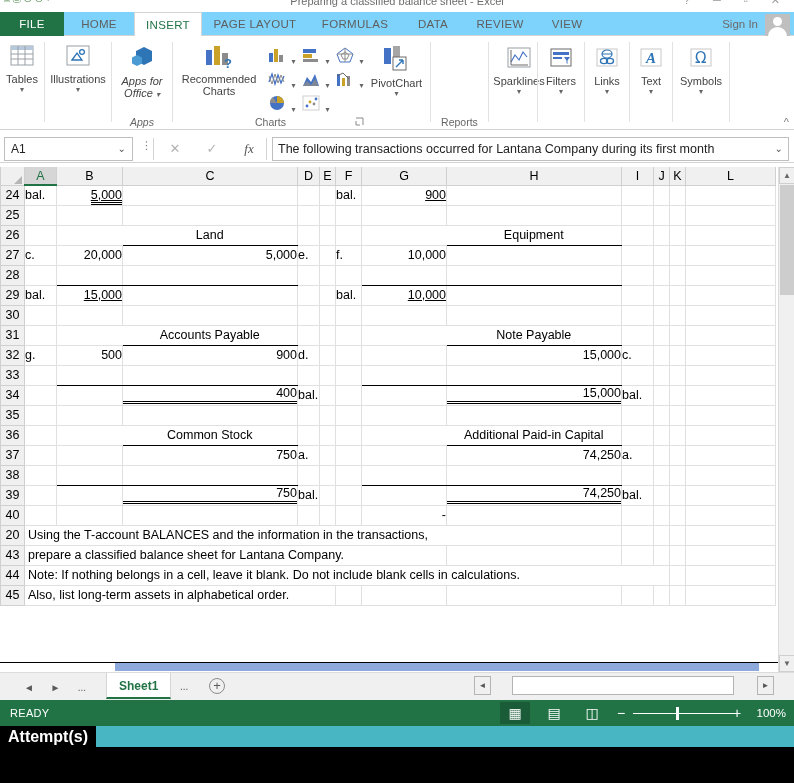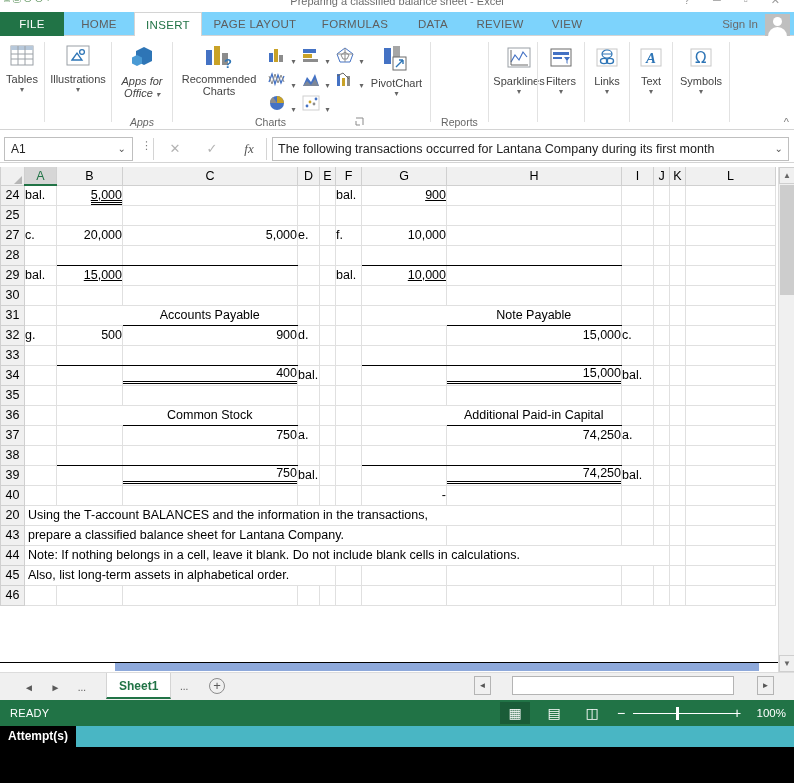--- a/index.html
+++ b/index.html
@@ -247,21 +247,21 @@
     position: absolute; right: 8px; top: 0; line-height: 26px; font-size: 11.5px; color: #fff;
   }
 
   
   .attemptbar {
     position: absolute; left: 0; top: 726px; width: 794px; height: 21px;
     background: #49b6c4;
   }
   .attemptbar .abox {
     position: absolute; left: 0; top: 0; height: 21px; background: #000;
-    color: #fff; font-size: 12px; font-weight: bold; line-height: 21px;
+    color: #fff; font-size: 16px; font-weight: bold; line-height: 21px;
     padding: 0 8px;
   }
   .blackfoot {
     position: absolute; left: 0; top: 747px; width: 794px; height: 36px; background: #000;
   }
 </style>
 </head>
 <body>
 
 <div class="app">
@@ -607,20 +607,35 @@
         <td class="cell"></td>
         <td class="cell"></td>
         <td class="cell"></td>
         <td class="cell"></td>
         <td class="cell"></td>
         <td class="cell"></td>
         <td class="cell"></td>
         <td class="cell"></td>
       </tr>
 
+      <tr>
+        <td class="rowhdr">26</td>
+        <td class="cell"></td>
+        <td class="cell spill" style="border-right:none;"></td>
+        <td class="cell c bb" style="border-left:none;">Land</td>
+        <td class="cell"></td>
+        <td class="cell"></td>
+        <td class="cell"></td>
+        <td class="cell" style="border-right:none;"></td>
+        <td class="cell c bb">Equipment</td>
+        <td class="cell"></td>
+        <td class="cell"></td>
+        <td class="cell"></td>
+        <td class="cell"></td>
+      </tr>
 
       <tr>
         <td class="rowhdr">27</td>
         <td class="cell l bt">c.</td>
         <td class="cell r bt">20,000</td>
         <td class="cell r bl bt">5,000</td>
         <td class="cell l bt">e.</td>
         <td class="cell"></td>
         <td class="cell l bt">f.</td>
         <td class="cell r bt">10,000</td>
@@ -883,35 +898,20 @@
         <td class="cell"></td>
         <td class="cell"></td>
         <td class="cell"></td>
         <td class="cell"></td>
         <td class="cell"></td>
         <td class="cell"></td>
         <td class="cell"></td>
         <td class="cell"></td>
       </tr>
 
-      <tr>
-        <td class="rowhdr">46</td>
-        <td class="cell"></td>
-        <td class="cell"></td>
-        <td class="cell"></td>
-        <td class="cell"></td>
-        <td class="cell"></td>
-        <td class="cell"></td>
-        <td class="cell"></td>
-        <td class="cell"></td>
-        <td class="cell"></td>
-        <td class="cell"></td>
-        <td class="cell"></td>
-        <td class="cell"></td>
-      </tr>
     </tbody>
       </table>
   </div>
 
   <div style="position:absolute;left:0;top:662px;width:794px;height:1px;background:#000;"></div>
   <div class="topscroll"></div>
 
   <div class="vscroll">
     <div class="arr" style="top:0;">▲</div>
     <div class="thumb" style="top:18px;height:110px;"></div>

